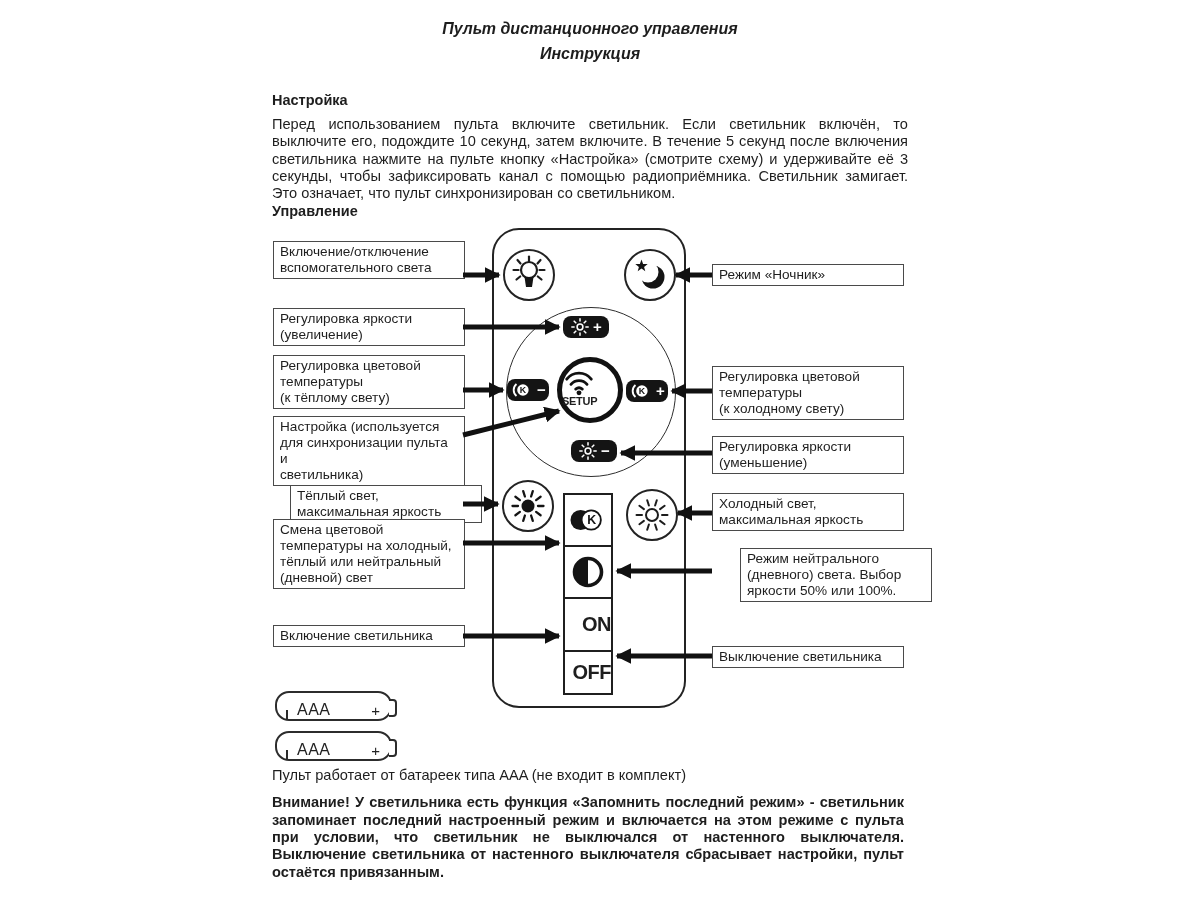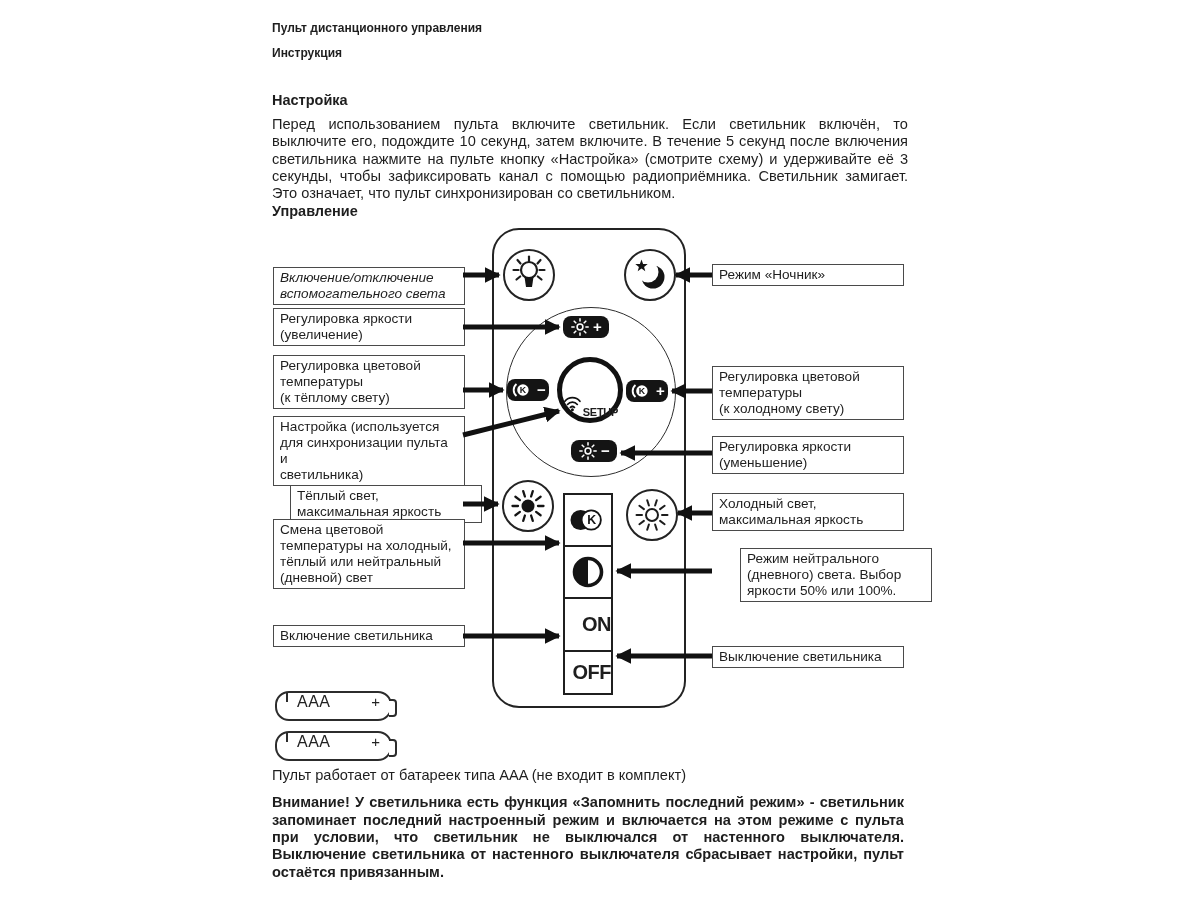--- a/index.html
+++ b/index.html
@@ -1,52 +1,52 @@
 <!DOCTYPE html>
 <html><head>
 <meta charset="utf-8">
 <style>
   html,body{margin:0;padding:0;background:#fff;}
   .page{position:relative;width:1200px;height:900px;background:#ffffff;overflow:hidden;
         font-family:"Liberation Sans","DejaVu Sans",sans-serif;color:#1e1e1e;}
-  .title{padding-top:16px;margin-left:272px;width:636px;
-         font-size:12px;line-height:25px;font-weight:700;}
+  .title{padding-top:16px;margin-left:272px;width:636px;text-align:center;
+         font-size:16px;line-height:25px;font-weight:700;font-style:italic;}
   .text-col{margin-left:272px;width:636px;}
   .h{margin-top:26px;font-size:14.5px;font-weight:700;}
   .h.ctrl{margin-top:1px;}
   p.body{margin:8px 0 0 0;font-size:14.6px;line-height:17.3px;}
   .j{text-align:justify;}
   .it{}
   
   .diagram{position:relative;margin-left:270px;margin-top:8px;width:660px;height:540px;}
   .remote{position:absolute;left:222px;top:1px;width:190px;height:476px;
           border:2px solid #232323;border-radius:27px;background:#fff;}
   .circle-btn{position:absolute;width:48px;height:48px;border:2.4px solid #232323;border-radius:50%;
               background:#fff;display:flex;align-items:center;justify-content:center;z-index:3;}
   .dpad{position:absolute;left:236px;top:80px;width:168px;height:168px;border:1.8px solid #2e2e2e;
         border-radius:50%;background:#fff;z-index:1;}
   .pill{position:absolute;height:22px;background:#141414;border-radius:8px;display:flex;
         align-items:center;justify-content:center;gap:3px;z-index:3;}
   .pill-sign{color:#fff;font-weight:700;font-size:15px;line-height:1;transform:translateY(-1px);}
   .setup-btn{position:absolute;left:287px;top:130px;width:66px;height:66px;border:5px solid #111;
-             border-radius:50%;background:#fff;display:flex;flex-direction:row;align-items:flex-end;
+             border-radius:50%;background:#fff;display:flex;flex-direction:column;align-items:flex-start;
              justify-content:flex-start;z-index:3;box-sizing:border-box;}
   .setup-text{font-size:11px;font-weight:700;letter-spacing:-0.3px;margin-top:-2px;}
   .strip{position:absolute;left:293px;top:266px;width:50px;border:2px solid #1f1f1f;background:#fff;
          box-sizing:border-box;z-index:2;}
   .cell{display:flex;align-items:center;justify-content:center;box-sizing:border-box;background:#fff;}
   .cell + .cell{border-top:2.4px solid #1f1f1f;justify-content:flex-end;}
   .cell span{font-size:20px;font-weight:700;letter-spacing:-0.5px;}
   .co{position:absolute;width:192px;border:1.5px solid #4a4a4a;background:#fff;
       padding:2px 6px;box-sizing:border-box;z-index:2;}
   .co span{white-space:pre-line;font-size:13.6px;line-height:16px;display:block;}
   .arrows{position:absolute;left:0;top:0;width:660px;height:540px;z-index:5;pointer-events:none;}
   
   .battery{position:absolute;width:117px;height:30px;border:2px solid #2c2c2c;border-radius:14px;
-           background:#fff;display:flex;align-items:flex-start;box-sizing:border-box;}
+           background:#fff;display:flex;align-items:flex-end;box-sizing:border-box;}
   .tick{width:2px;height:9px;background:#2c2c2c;margin-left:9px;}
   .blabel{font-size:16px;letter-spacing:0.5px;margin-left:9px;color:#222;}
   .bplus{font-size:15px;margin-left:auto;margin-right:10px;color:#222;}
   .nub{position:absolute;right:-7px;top:6px;width:6px;height:14px;border:2px solid #2c2c2c;
        border-left:none;border-radius:0 4px 4px 0;background:#fff;}
   .caption{margin-left:272px;width:636px;margin-top:0px;font-size:14.6px;}
   p.warning{margin:11px 0 0 272px;width:632px;font-size:14.6px;line-height:17.3px;font-weight:700;}
 </style>
 </head>
 <body>
@@ -206,21 +206,21 @@
         </svg>
       </div>
       <div class="cell" style="height:53px;">
         <span>ON</span>
       </div>
       <div class="cell" style="height:43px;">
         <span>OFF</span>
       </div>
     </div>
 
-    <div class="co" style="left:3px;top:40px;font-style:italic;">
+    <div class="co" style="left:3px;top:14px;">
         <span>Включение/отключение
 вспомогательного света</span>
       </div>
     <div class="co" style="left:3px;top:81px;">
         <span>Регулировка яркости
 (увеличение)</span>
       </div>
     <div class="co" style="left:3px;top:128px;">
         <span>Регулировка цветовой
 температуры

